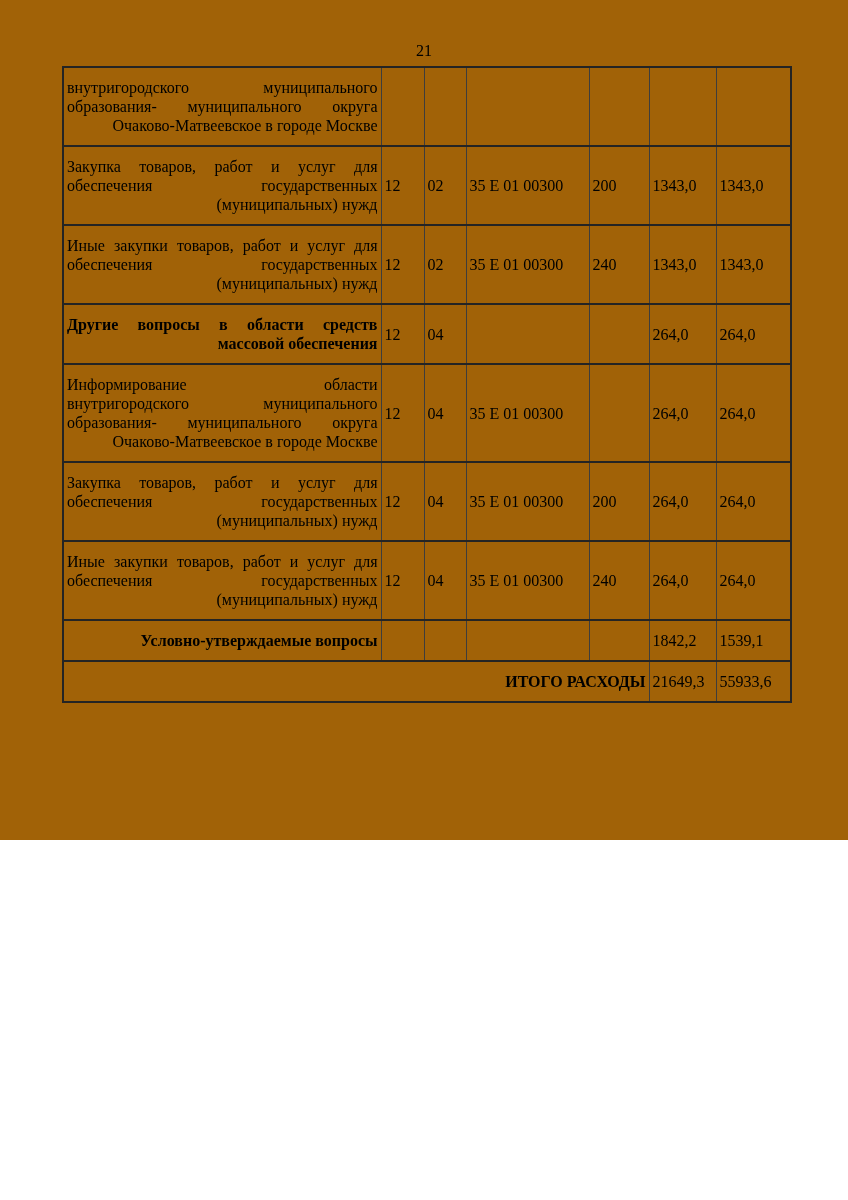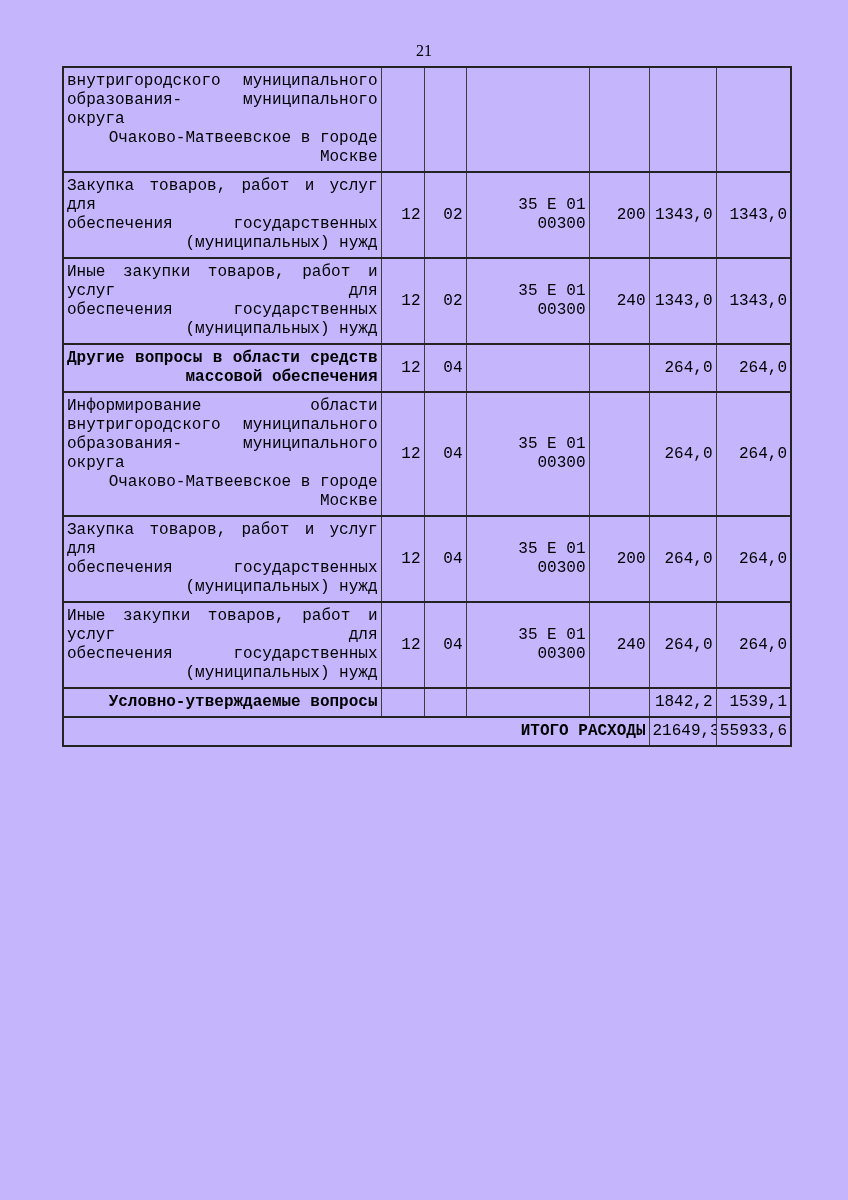--- a/index.html
+++ b/index.html
@@ -9,22 +9,22 @@
     width: 848px;
     height: 1200px;
     font-family: "Liberation Serif", serif;
     color: #000000;
     position: relative;
     overflow: hidden;
   }
   .page {
     position: relative;
     width: 848px;
-    height: 1200px;
-    background: #c4b5fd;
+    height: 840px;
+    background: #a16207;
   }
   .page-number {
     position: absolute;
     top: 41px;
     left: 0;
     width: 848px;
     text-align: center;
     font-size: 16px;
     line-height: 19px;
   }
@@ -38,37 +38,36 @@
     font-size: 16px;
     line-height: 19px;
     border: 2px solid #242424;
   }
   table.budget td {
     border-left: 1px solid #3d3d3d;
     border-right: 1px solid #3d3d3d;
     border-top: 2px solid #242424;
     border-bottom: 2px solid #242424;
     vertical-align: middle;
-    padding: 4px 3px;
+    padding: 10px 3px;
     overflow: hidden;
-    font-family: Liberation Mono, monospace;
   }
   td.c-name {
     text-align: left;
     padding: 2px 5px;
   }
   td.c-name div.jl {
     text-align: justify;
     text-align-last: justify;
   }
   td.c-name div.ll {
     text-align: right;
   }
   td.c-center {
-    text-align: right;
+    text-align: left;
   }
   .bold {
     font-weight: bold;
     margin-left: 36px;
   }
 </style>
 </head>
 <body>
 
 <div class="page">

